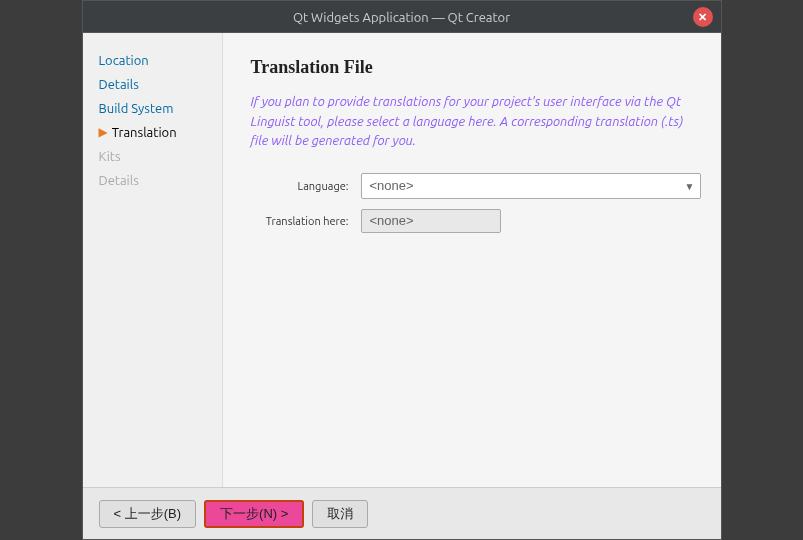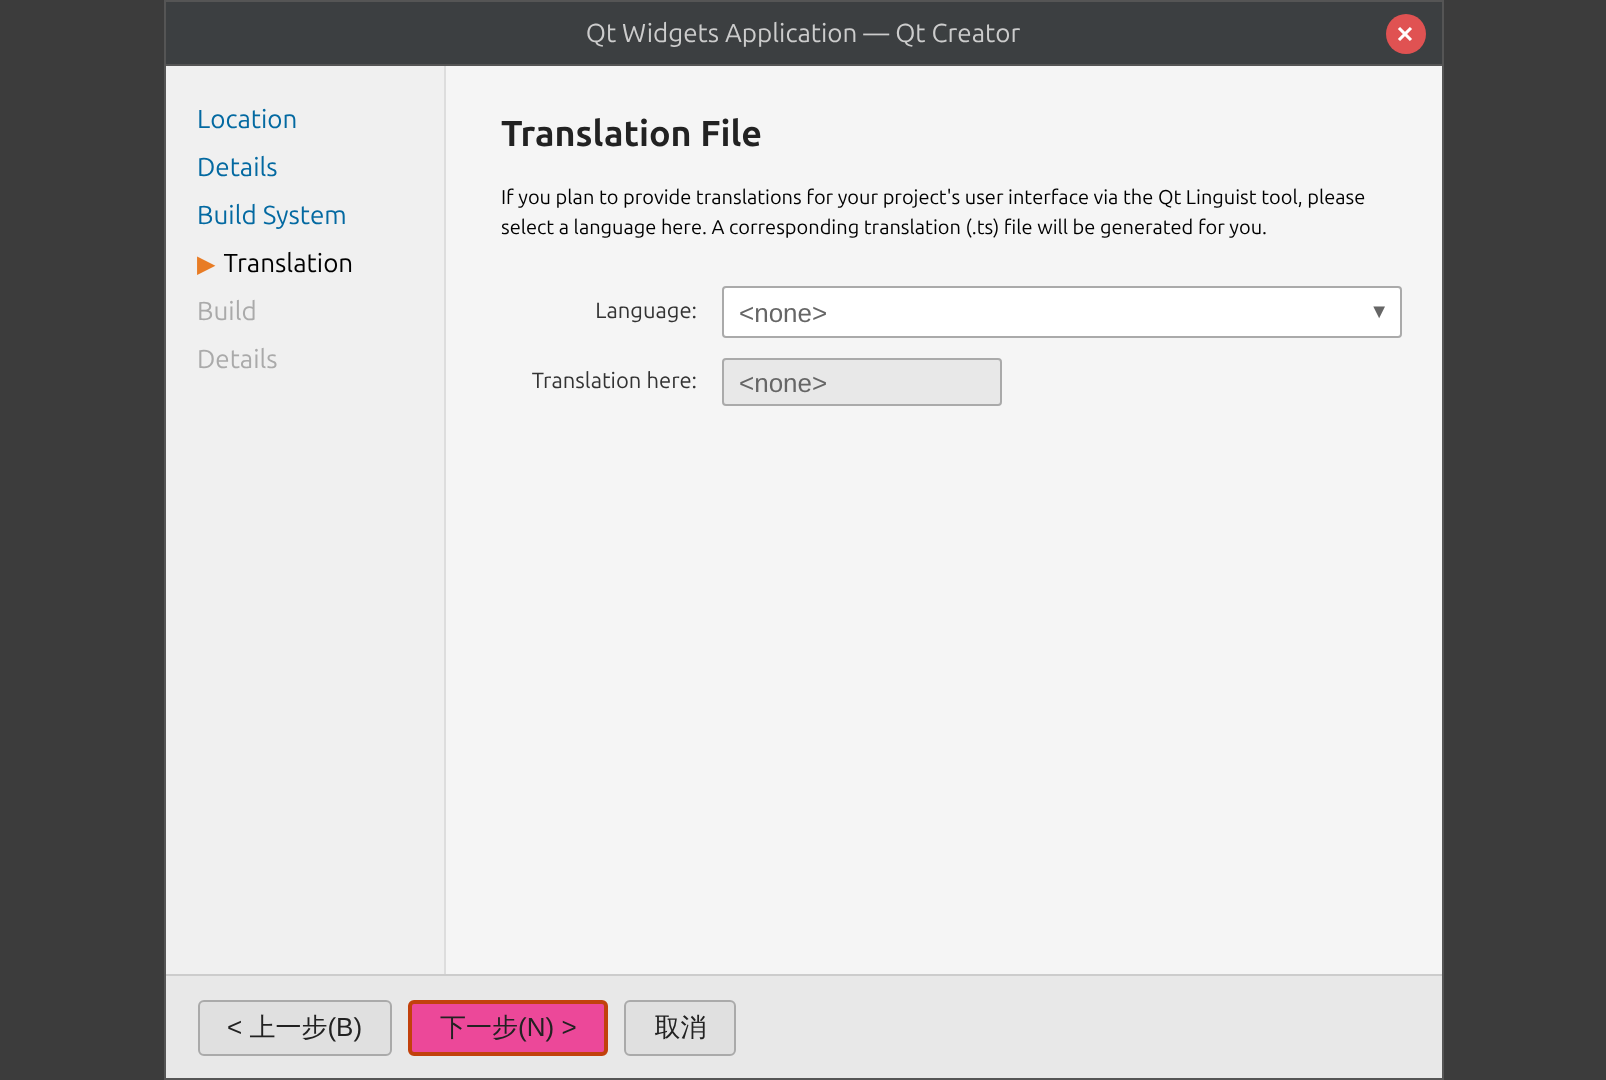--- a/index.html
+++ b/index.html
@@ -103,28 +103,30 @@
       background: #f5f5f5;
       display: flex;
       flex-direction: column;
     }
 
     .page-title {
       font-size: 18px;
       font-weight: bold;
       color: #222;
       margin-bottom: 14px;
+      font-family: Liberation Serif, serif;
     }
 
     .description {
-      color: #000000;
-      font-size: 10px;
+      color: #8b5cf6;
+      font-size: 13px;
       line-height: 1.5;
       margin-bottom: 22px;
       max-width: 560px;
+      font-style: italic;
     }
 
     .form-row {
       display: flex;
       align-items: center;
       margin-bottom: 10px;
     }
 
     .form-label {
       width: 110px;
@@ -226,21 +228,21 @@
         <span>Details</span>
       </div>
       <div class="sidebar-item">
         <span>Build System</span>
       </div>
       <div class="sidebar-item active">
         <span class="arrow">▶</span>
         <span>Translation</span>
       </div>
       <div class="sidebar-item disabled">
-        <span>Build</span>
+        <span>Kits</span>
       </div>
       <div class="sidebar-item disabled">
         <span>Details</span>
       </div>
     </div>
 
     <div class="content-area">
       <div class="page-title">Translation File</div>
       <div class="description">If you plan to provide translations for your project's user interface via the Qt Linguist tool, please select a language here. A corresponding translation (.ts) file will be generated for you.</div>
 

